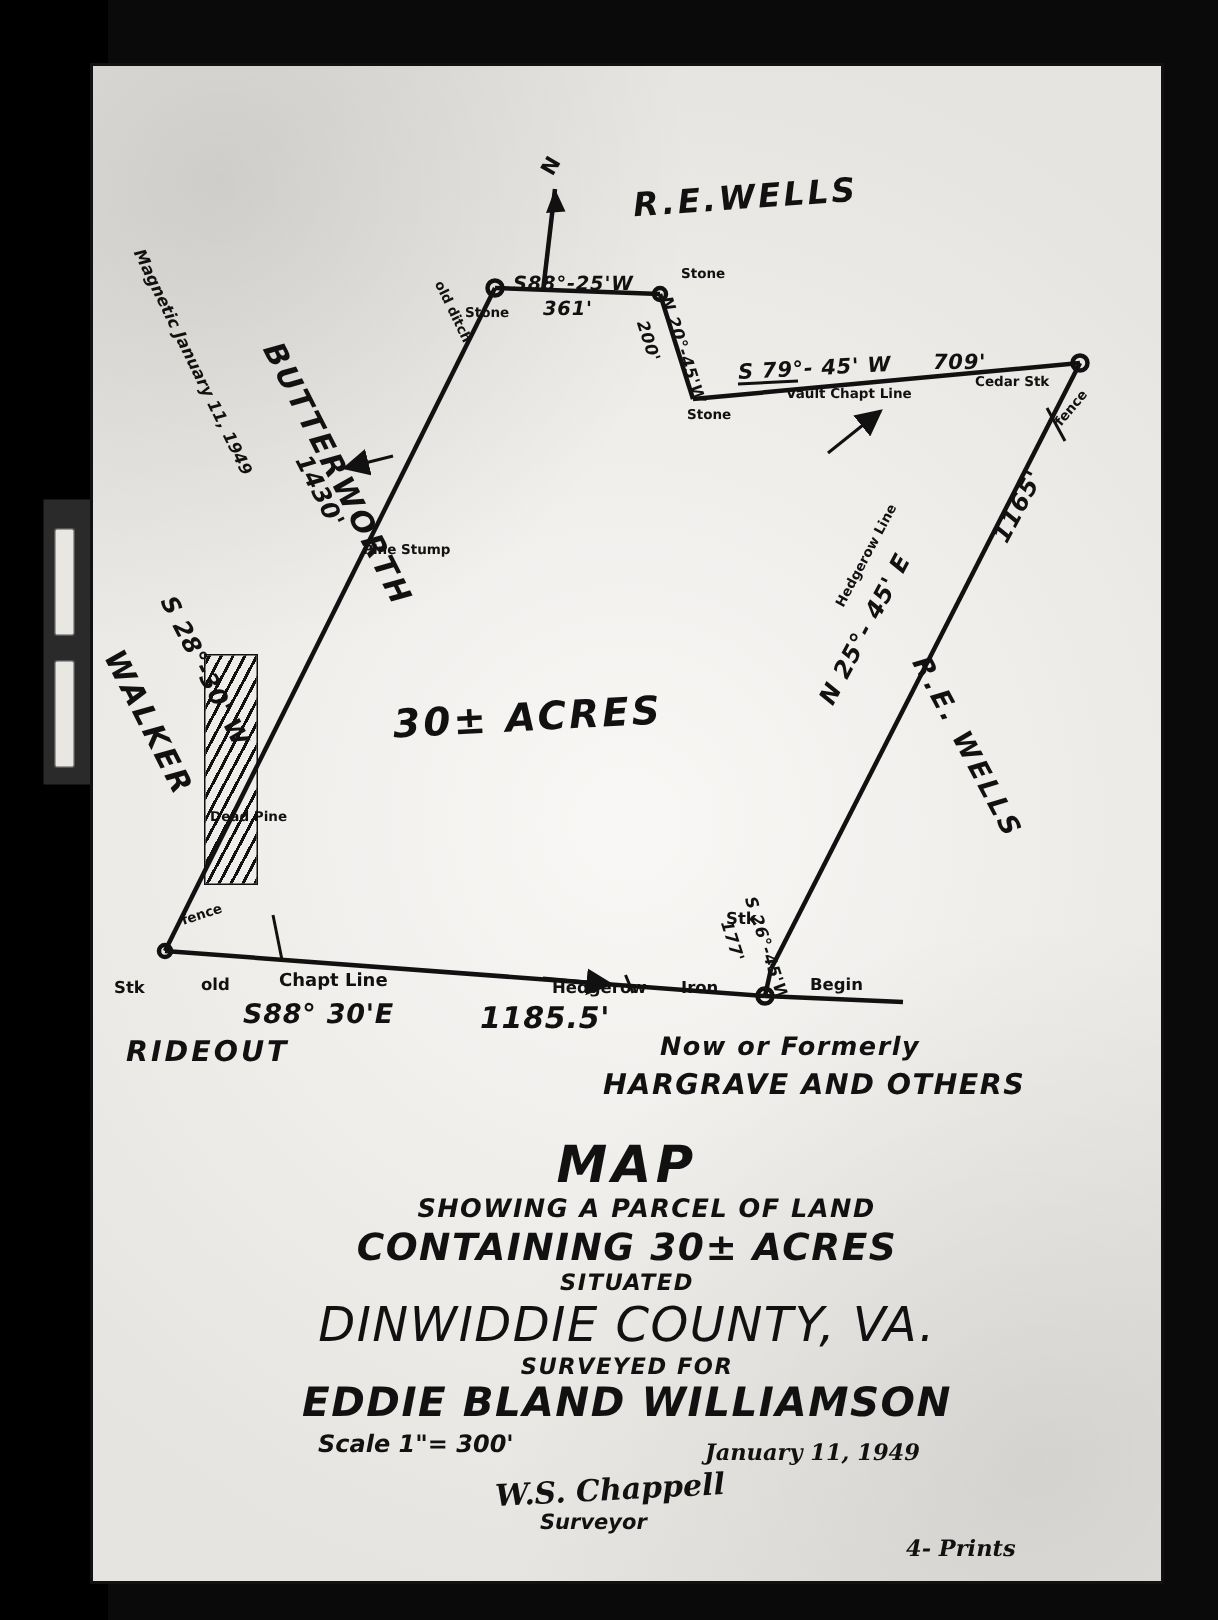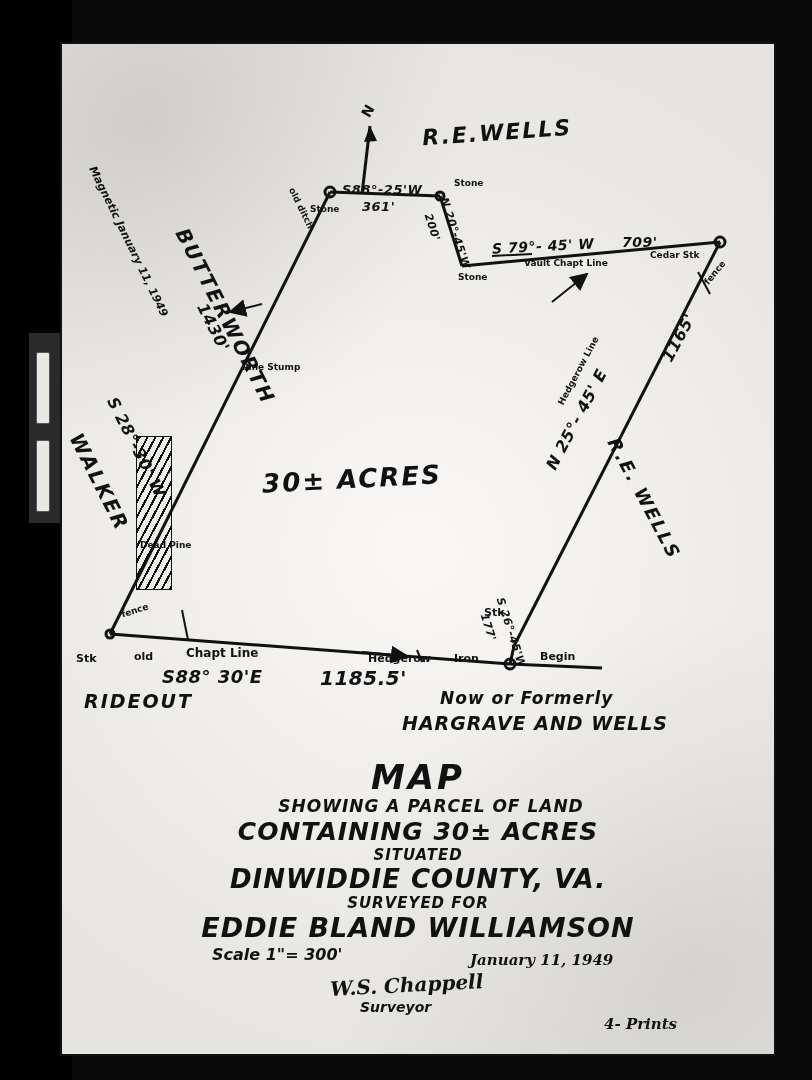--- a/index.html
+++ b/index.html
@@ -144,22 +144,22 @@
     font-family: "DejaVu Sans", sans-serif;
   }
   .t-district {
     font-size: 26px;
     font-weight: 700;
     font-style: italic;
     letter-spacing: 2px;
     font-family: "DejaVu Sans", sans-serif;
   }
   .t-county {
-    font-size: 26px;
-    font-weight: 700;
+    font-size: 32px;
+    font-weight: 400;
     font-style: italic;
     letter-spacing: 1px;
     font-family: "DejaVu Sans", sans-serif;
   }
   .t-surveyed {
     font-size: 15px;
     font-weight: 700;
     font-style: italic;
     letter-spacing: 1px;
     font-family: "DejaVu Sans", sans-serif;
@@ -287,21 +287,21 @@
 
     <div class="lbl md" style="left:130px; top:180px; font-size:20px; font-style:italic; letter-spacing:2px; transform:rotate(63deg); transform-origin:left top;">BUTTERWORTH</div>
 
     <div class="lbl md" style="left:24px; top:385px; font-size:20px; font-style:italic; letter-spacing:2px; transform:rotate(63deg); transform-origin:left top;">WALKER</div>
 
     <div class="lbl md" style="left:560px; top:390px; font-size:18px; font-style:italic; letter-spacing:2px; transform:rotate(62deg); transform-origin:left top;">R.E. WELLS</div>
 
     <div class="lbl md" style="left:22px; top:646px; font-size:19px; font-style:italic; letter-spacing:2px;">RIDEOUT</div>
 
     <div class="lbl md" style="left:378px; top:644px; font-size:17px; font-style:italic; letter-spacing:1px;">Now or Formerly</div>
-    <div class="lbl md" style="left:340px; top:668px; font-size:19px; font-style:italic; letter-spacing:1px;">HARGRAVE AND WELLS</div>
+    <div class="lbl md" style="left:340px; top:668px; font-size:19px; font-style:italic; letter-spacing:1px;">HARGRAVE AND OTHERS</div>
 
     <div class="lbl acres" style="left:200px; top:420px; transform:rotate(-3deg);">30± ACRES</div>
 
     <div class="lbl sm" style="left:280px; top:138px; font-size:13px; font-style:italic;text-align:right;">S88°-25'W</div>
     <div class="lbl sm" style="left:300px; top:155px; font-size:13px; font-style:italic;">361'</div>
 
     <div class="lbl sm" style="left:430px; top:194px; font-size:14px; font-style:italic; transform:rotate(-3deg);">S 79°- 45' W</div>
     <div class="lbl sm" style="left:560px; top:190px; font-size:14px; font-style:italic;">709'</div>
 
     <div class="lbl sm" style="left:388px; top:152px; font-size:11px; font-style:italic; transform:rotate(72deg); transform-origin:left top;">N 20°-45'W</div>

